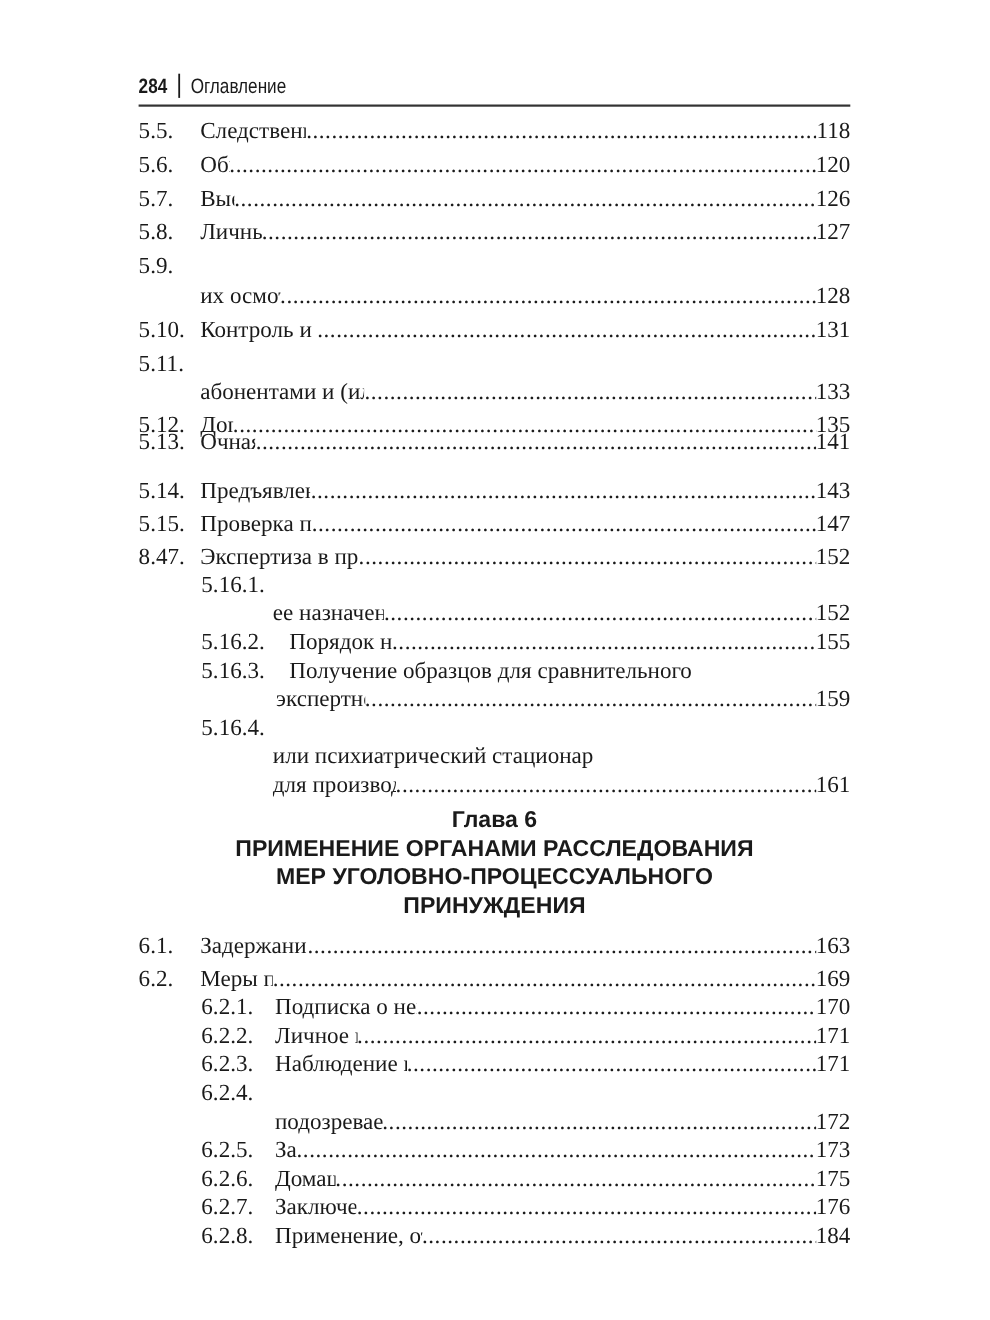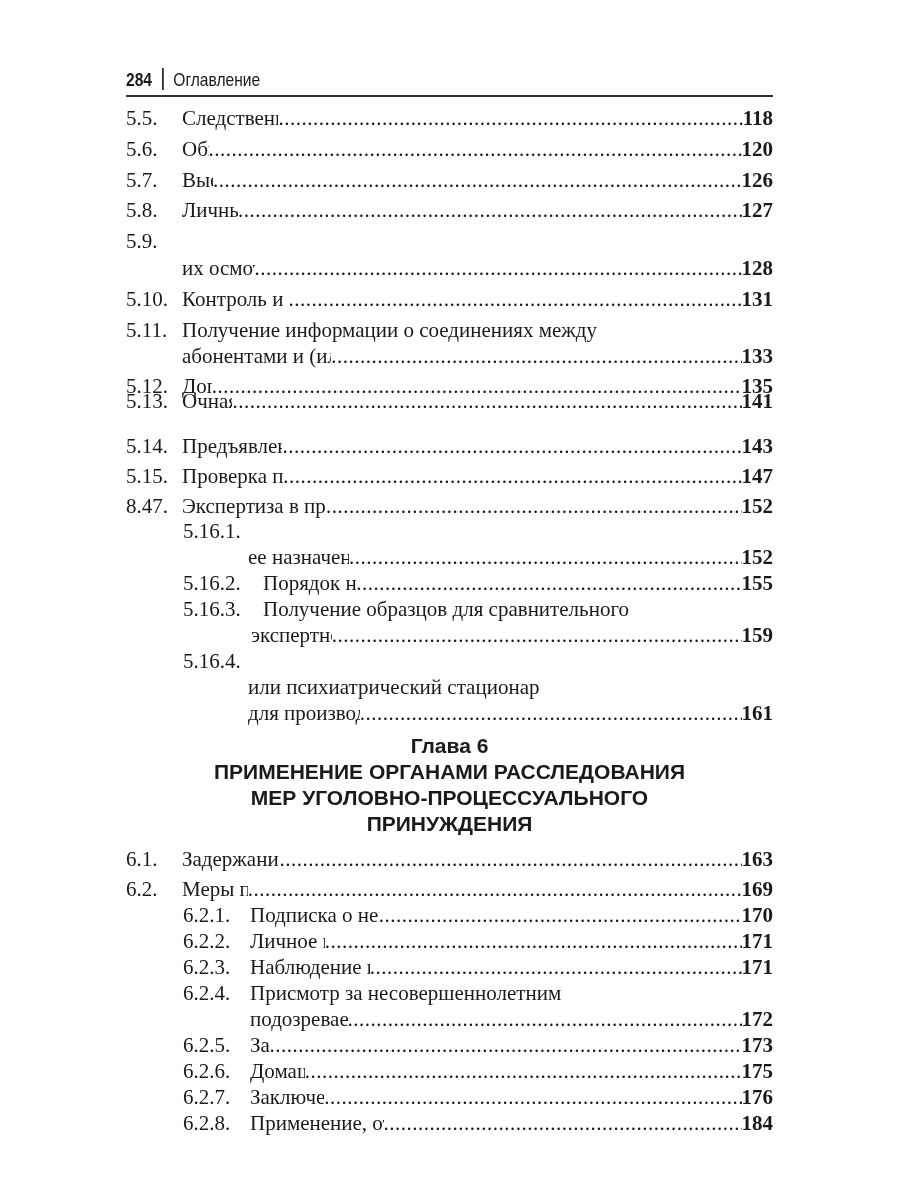--- a/index.html
+++ b/index.html
@@ -19,21 +19,21 @@
   .row {
     position: absolute; left: 126px; width: 647px; height: 28px;
     font-family: "Liberation Serif", serif; font-size: 21px; line-height: 28px;
     white-space: nowrap;
   }
   .num { position: absolute; top: 0; }
   .line { position: absolute; top: 0; right: 0; display: flex; align-items: baseline; }
   .line .txt { white-space: nowrap; overflow: hidden; }
   .line .dots { flex: 1 1 auto; overflow: hidden; white-space: nowrap; letter-spacing: 0.5px; }
   .line .dots::before { content: "................................................................................................................................................................................................................"; }
-  .line .pn { flex: 0 0 auto; font-weight: bold; }
+  .line .pn { flex: 0 0 auto; }
   .plain { position: absolute; top: 0; white-space: nowrap; }
 
   .chapter {
     position: absolute; left: 126px; width: 647px; text-align: center;
     font-family: Liberation Sans, sans-serif; font-weight: bold; font-size: 21px; line-height: 24px;
   }
 </style>
 </head>
 <body>
 
@@ -97,21 +97,20 @@
       <span class="num" style="left:0">5.10.</span>
       <div class="line" style="left:56px">
         <span class="txt">Контроль и запись переговоров</span>
           <span class="dots"></span>
           <span class="pn">131</span>
       </div>
     </div>
 
     <div class="row" style="top:316px">
       <span class="num" style="left:0">5.11.</span>
-      <span class="plain" style="left:56px">Получение информации о соединениях между</span>
     </div>
     <div class="row" style="top:342px">
       <div class="line" style="left:56px">
         <span class="txt">абонентами и (или) абонентскими устройствами</span>
           <span class="dots"></span>
           <span class="pn">133</span>
       </div>
     </div>
 
     <div class="row" style="top:372px">
@@ -250,21 +249,20 @@
       <span class="plain" style="left:57px">6.2.3.</span>
       <div class="line" style="left:124px">
         <span class="txt">Наблюдение командования воинской части</span>
           <span class="dots"></span>
           <span class="pn">171</span>
       </div>
     </div>
 
     <div class="row" style="top:979px">
       <span class="plain" style="left:57px">6.2.4.</span>
-      <span class="plain" style="left:124px">Присмотр за несовершеннолетним</span>
     </div>
     <div class="row" style="top:1005px">
       <div class="line" style="left:124px">
         <span class="txt">подозреваемым или обвиняемым</span>
           <span class="dots"></span>
           <span class="pn">172</span>
       </div>
     </div>
 
     <div class="row" style="top:1031px">

